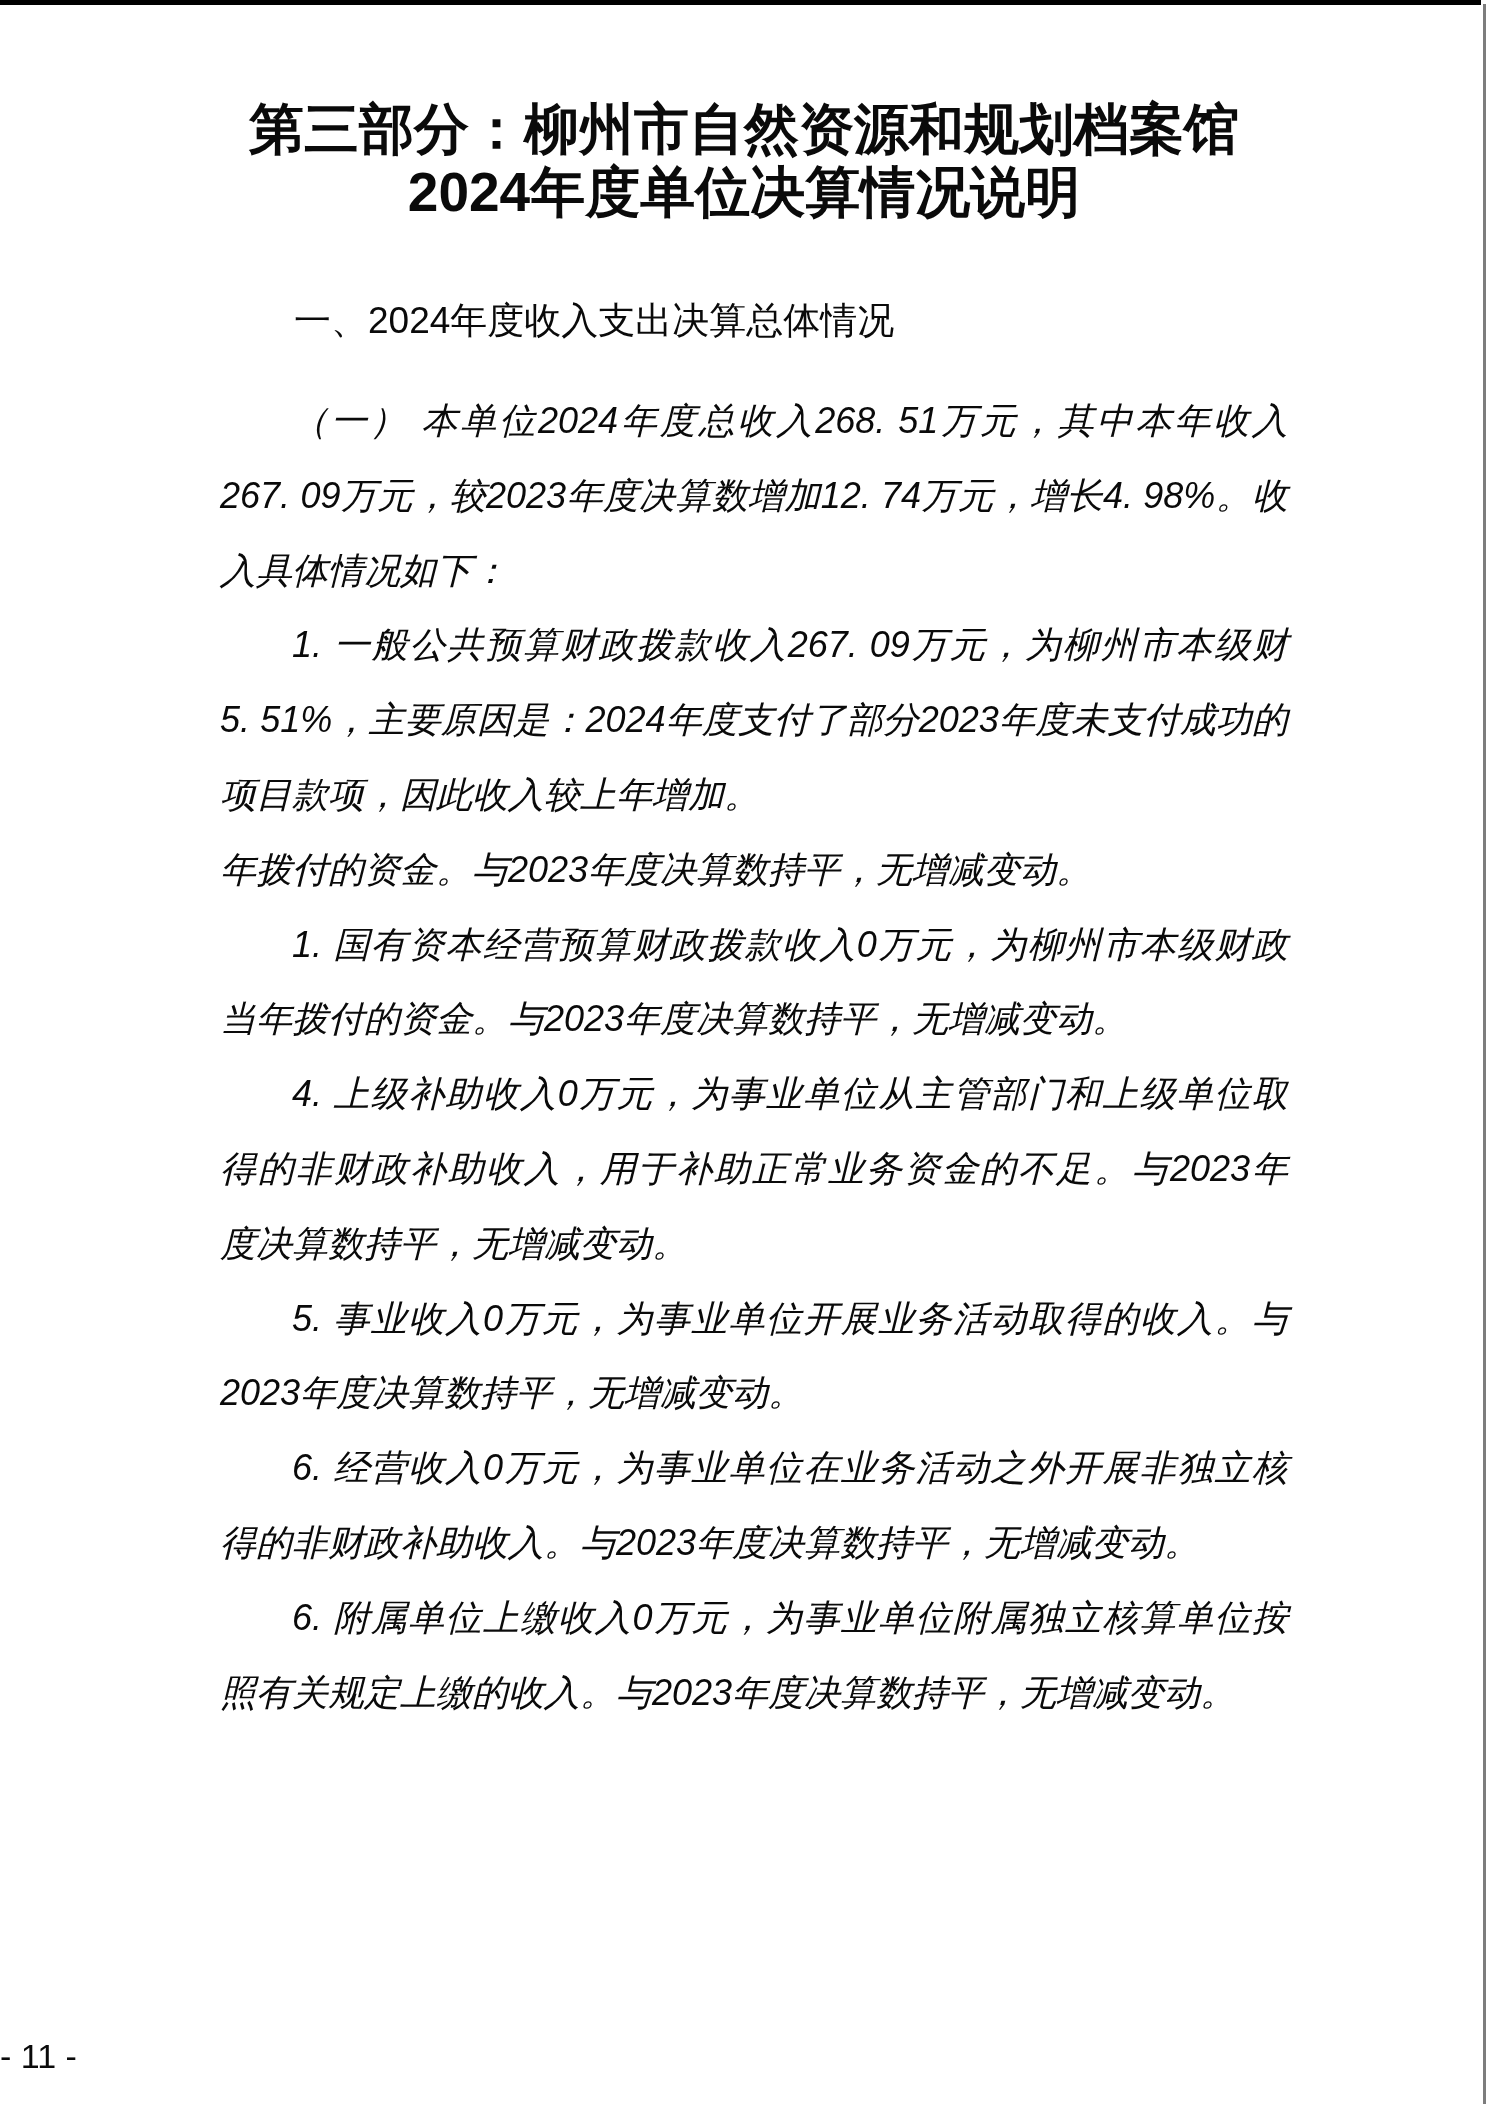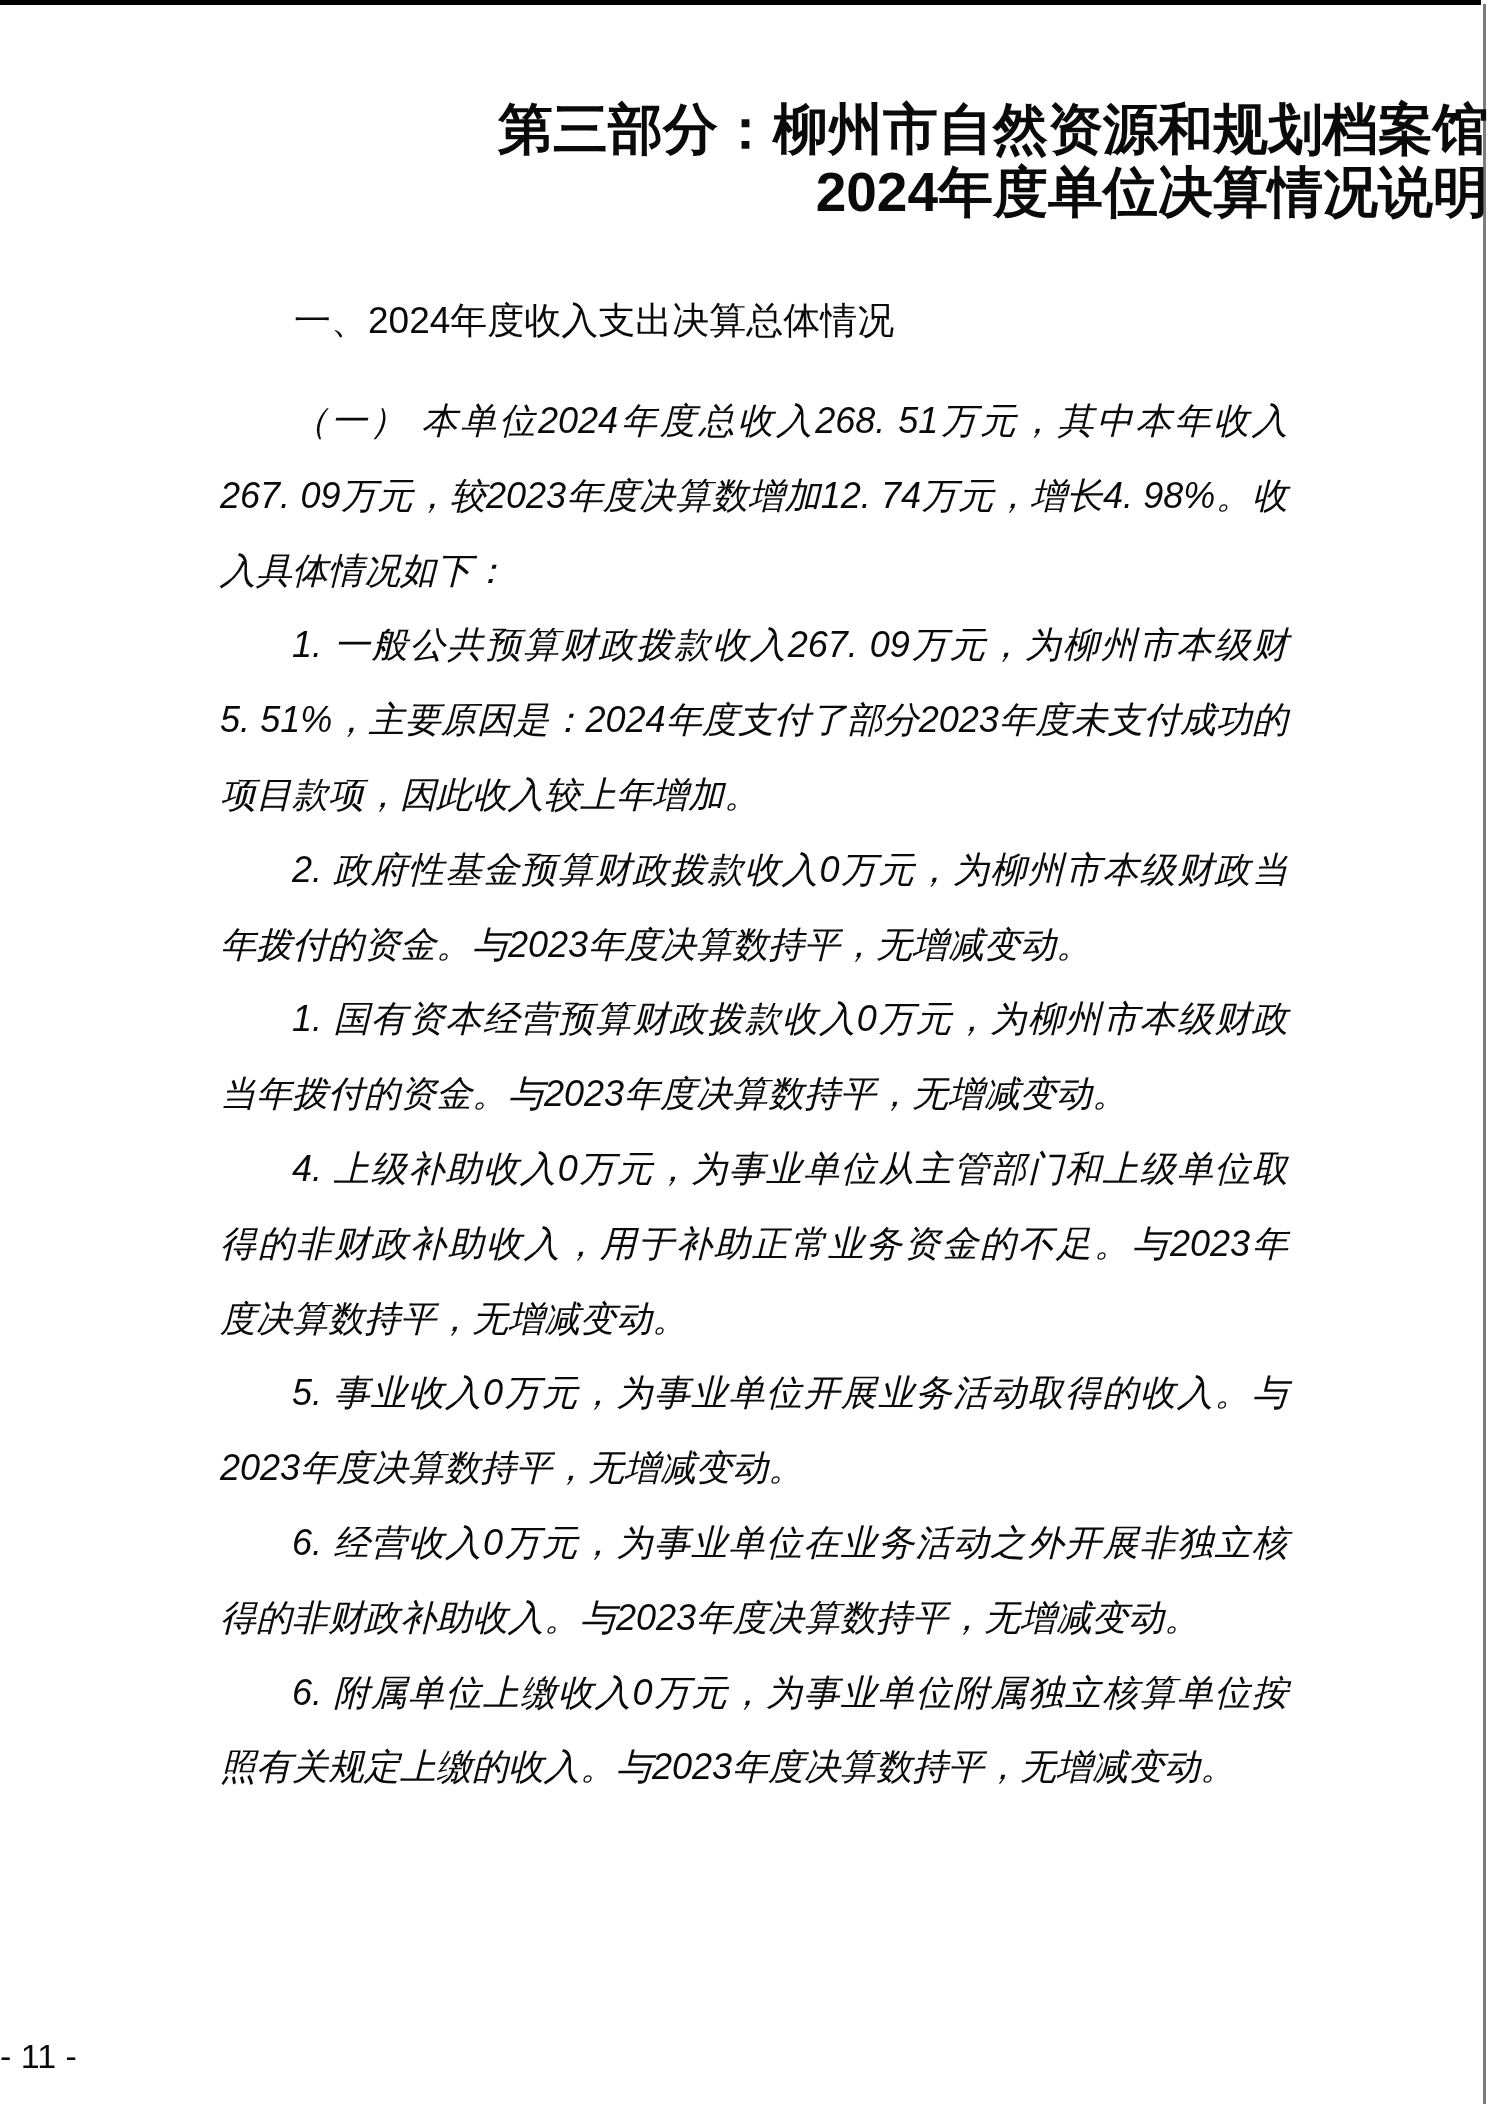--- a/index.html
+++ b/index.html
@@ -30,21 +30,21 @@
     top: 4px; right: 2px;
     width: 3px; height: 2100px;
     background: var(--scan_edge_right, #7d7d7d);
   }
   
   .doc-title {
     position: absolute;
     top: 98px; left: 0;
     width: 100%;
     margin: 0;
-    text-align: right;
+    text-align: center;
     font-size: 55px;
     font-weight: bold;
     line-height: 63px;
     letter-spacing: 0px;
   }
   
   .section-heading {
     position: absolute;
     top: 298px; left: 220px;
     width: 1068px;
@@ -98,21 +98,20 @@
 
   <h2 class="section-heading">一、2024年度收入支出决算总体情况</h2>
 
   <div class="body-text" id="body-text">
       <div class="line indent fill">（一） 本单位2024年度总收入268. 51万元，其中本年收入</div>
       <div class="line fill">267. 09万元，较2023年度决算数增加12. 74万元，增长4. 98%。收</div>
       <div class="line">入具体情况如下：</div>
       <div class="line indent fill">1. 一般公共预算财政拨款收入267. 09万元，为柳州市本级财</div>
       <div class="line fill">5. 51%，主要原因是：2024年度支付了部分2023年度未支付成功的</div>
       <div class="line">项目款项，因此收入较上年增加。</div>
-      <div class="line indent fill">2. 政府性基金预算财政拨款收入0万元，为柳州市本级财政当</div>
       <div class="line">年拨付的资金。与2023年度决算数持平，无增减变动。</div>
       <div class="line indent fill">1. 国有资本经营预算财政拨款收入0万元，为柳州市本级财政</div>
       <div class="line">当年拨付的资金。与2023年度决算数持平，无增减变动。</div>
       <div class="line indent fill">4. 上级补助收入0万元，为事业单位从主管部门和上级单位取</div>
       <div class="line fill">得的非财政补助收入，用于补助正常业务资金的不足。与2023年</div>
       <div class="line">度决算数持平，无增减变动。</div>
       <div class="line indent fill">5. 事业收入0万元，为事业单位开展业务活动取得的收入。与</div>
       <div class="line">2023年度决算数持平，无增减变动。</div>
       <div class="line indent fill">6. 经营收入0万元，为事业单位在业务活动之外开展非独立核</div>
       <div class="line">得的非财政补助收入。与2023年度决算数持平，无增减变动。</div>

